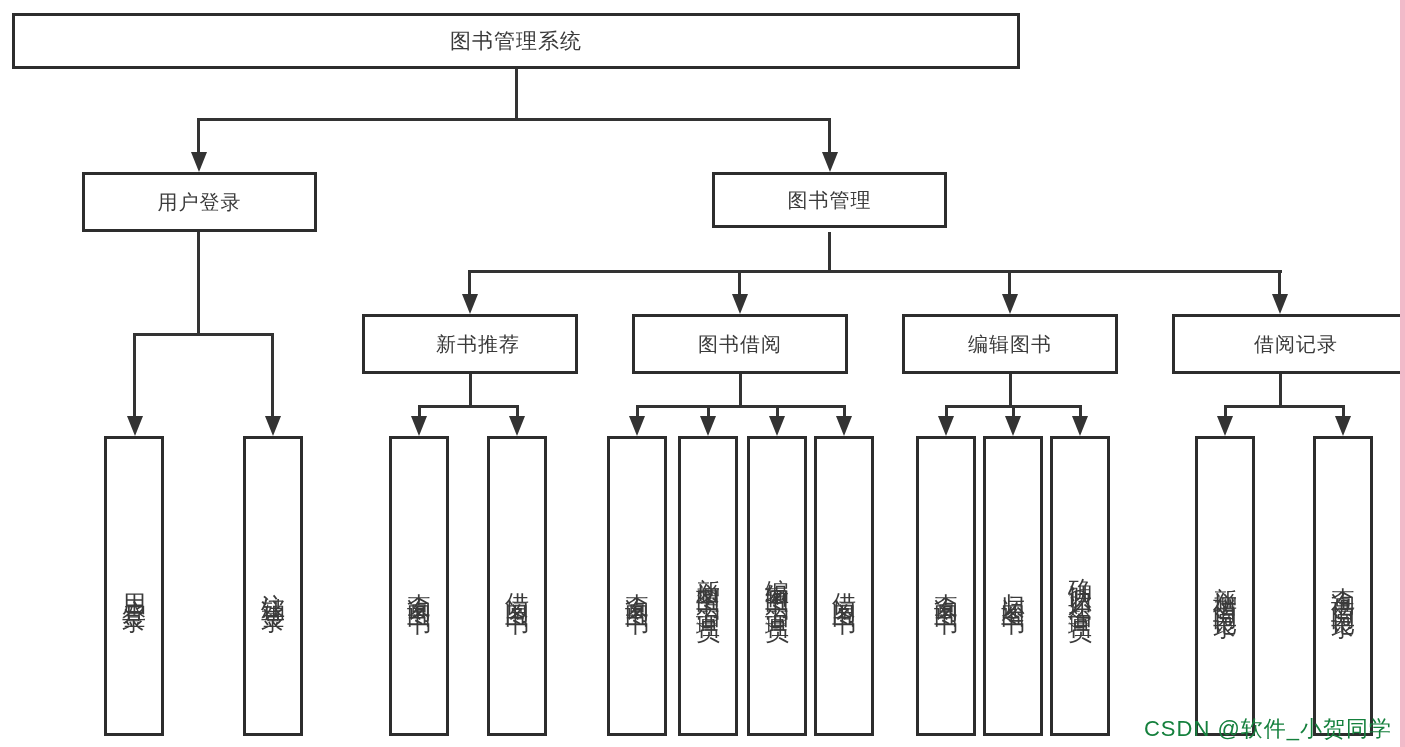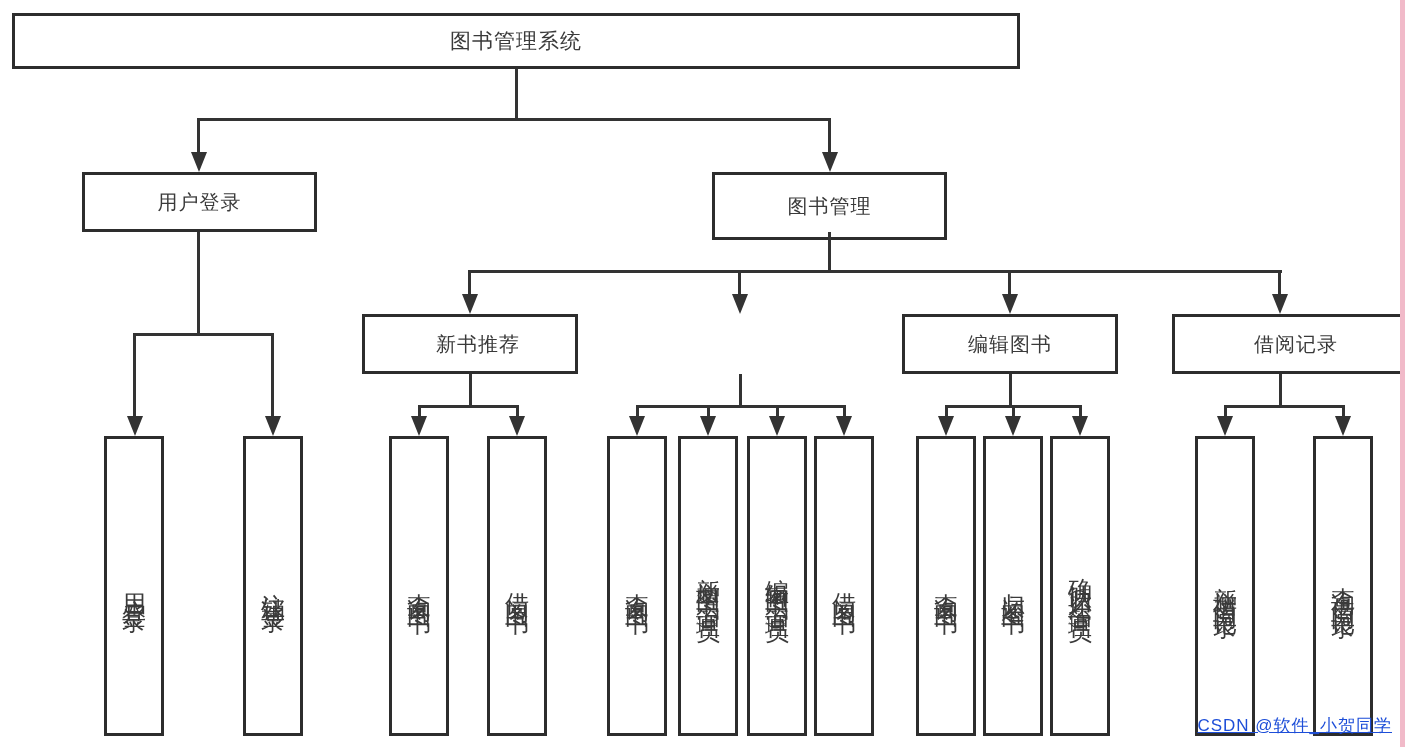--- a/index.html
+++ b/index.html
@@ -41,26 +41,25 @@
   .hl{position:absolute;height:3px;background:#333333;}
   .arr{
     position:absolute;width:0;height:0;
     border-left:8px solid transparent;
     border-right:8px solid transparent;
     border-top:20px solid #333333;
   }
   .watermark{
     position:absolute;
     top:714px;right:13px;
-    font-size:17px;
+    font-size:22px;
     letter-spacing:1px;
-    color:#1d4ed8;
+    color:#15803d;
     white-space:nowrap;
     z-index:5;
-    text-decoration:underline;
   }
   .edge-strip{
     position:absolute;
     top:0;right:0;bottom:0;width:5px;
     background:#f1bac9;
     z-index:6;
   }
 </style>
 </head>
 <body>
@@ -74,21 +73,21 @@
   <div class="vl" style="left:515px;top:69px;height:51px;"></div>
   <div class="hl" style="left:197px;top:118px;width:634px;"></div>
   <div class="vl" style="left:197px;top:118px;height:38px;"></div>
   <div class="arr" style="left:191px;top:152px;"></div>
   <div class="vl" style="left:828px;top:118px;height:38px;"></div>
   <div class="arr" style="left:822px;top:152px;"></div>
 
   <div class="box" style="left:82px;top:172px;width:235px;height:60px;">
     <span class="h-label">用户登录</span>
   </div>
-  <div class="box" style="left:712px;top:172px;width:235px;height:68px;">
+  <div class="box" style="left:712px;top:172px;width:235px;height:56px;">
     <span class="h-label">图书管理</span>
   </div>
 
   <div class="vl" style="left:197px;top:232px;height:104px;"></div>
   <div class="hl" style="left:133px;top:333px;width:141px;"></div>
   <div class="vl" style="left:133px;top:333px;height:85px;"></div>
   <div class="arr" style="left:127px;top:416px;"></div>
   <div class="vl" style="left:271px;top:333px;height:85px;"></div>
   <div class="arr" style="left:265px;top:416px;"></div>
 
@@ -99,20 +98,23 @@
   <div class="vl" style="left:738px;top:270px;height:28px;"></div>
   <div class="arr" style="left:732px;top:294px;"></div>
   <div class="vl" style="left:1008px;top:270px;height:28px;"></div>
   <div class="arr" style="left:1002px;top:294px;"></div>
   <div class="vl" style="left:1278px;top:270px;height:28px;"></div>
   <div class="arr" style="left:1272px;top:294px;"></div>
 
   <div class="box" style="left:362px;top:314px;width:216px;height:60px;padding-left:16px;">
     <span class="h-label">新书推荐</span>
   </div>
+  <div class="box" style="left:632px;top:314px;width:216px;height:60px;">
+    <span class="h-label">图书借阅</span>
+  </div>
   <div class="box" style="left:902px;top:314px;width:216px;height:60px;">
     <span class="h-label">编辑图书</span>
   </div>
   <div class="box" style="left:1172px;top:314px;width:248px;height:60px;">
     <span class="h-label">借阅记录</span>
   </div>
 
   <div class="vl" style="left:469px;top:374px;height:33px;"></div>
   <div class="hl" style="left:418px;top:405px;width:101px;"></div>
   <div class="vl" style="left:418px;top:405px;height:15px;"></div>

